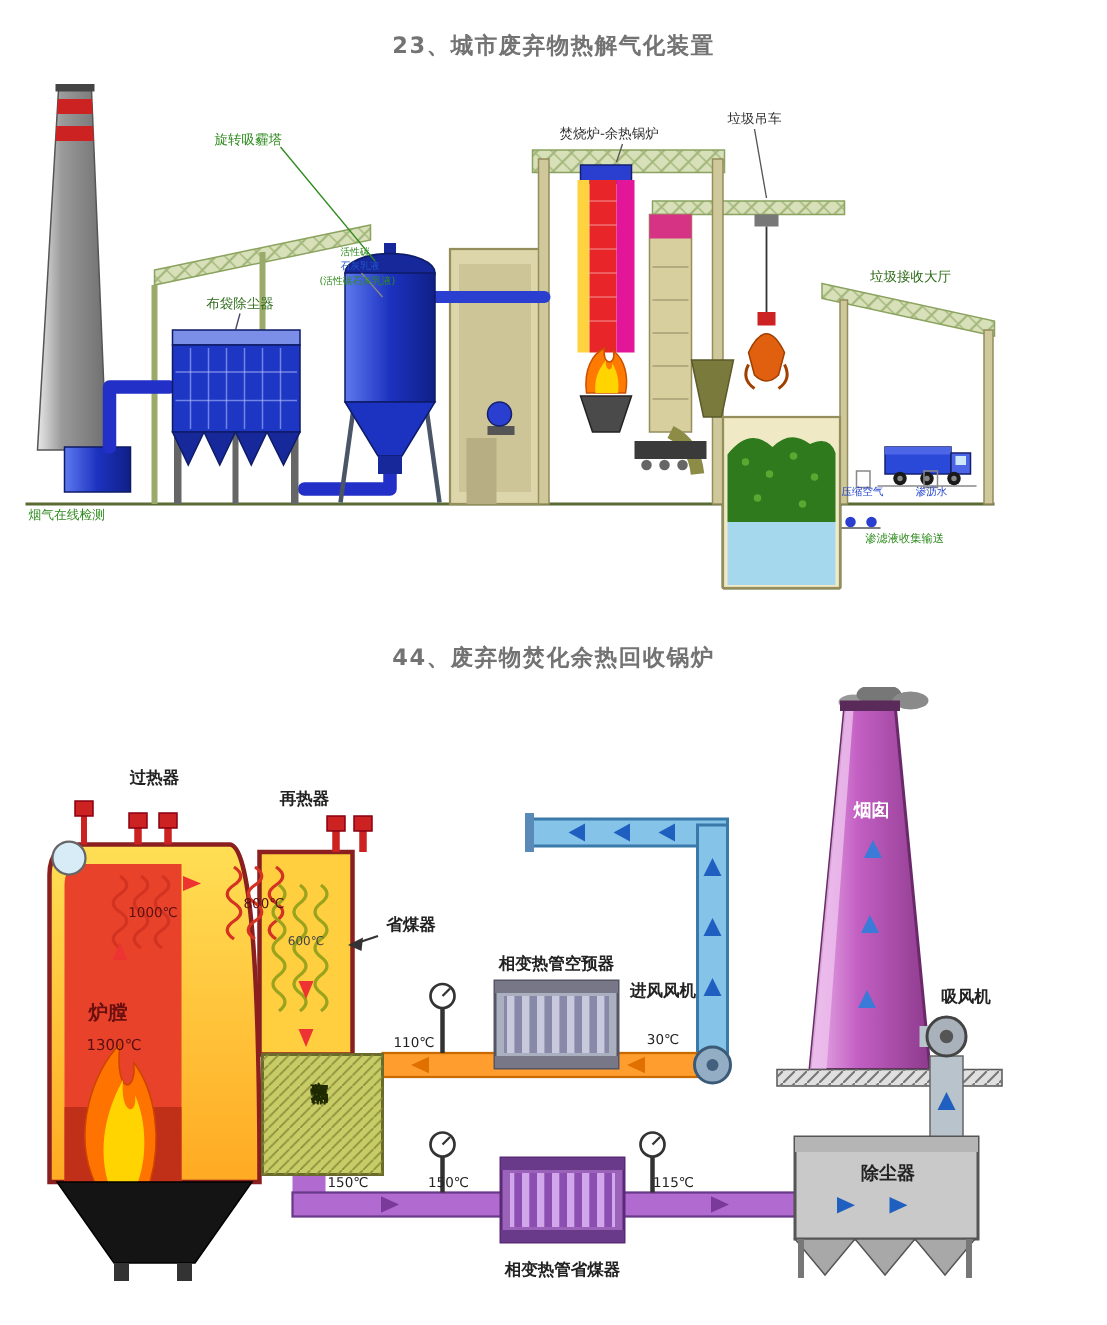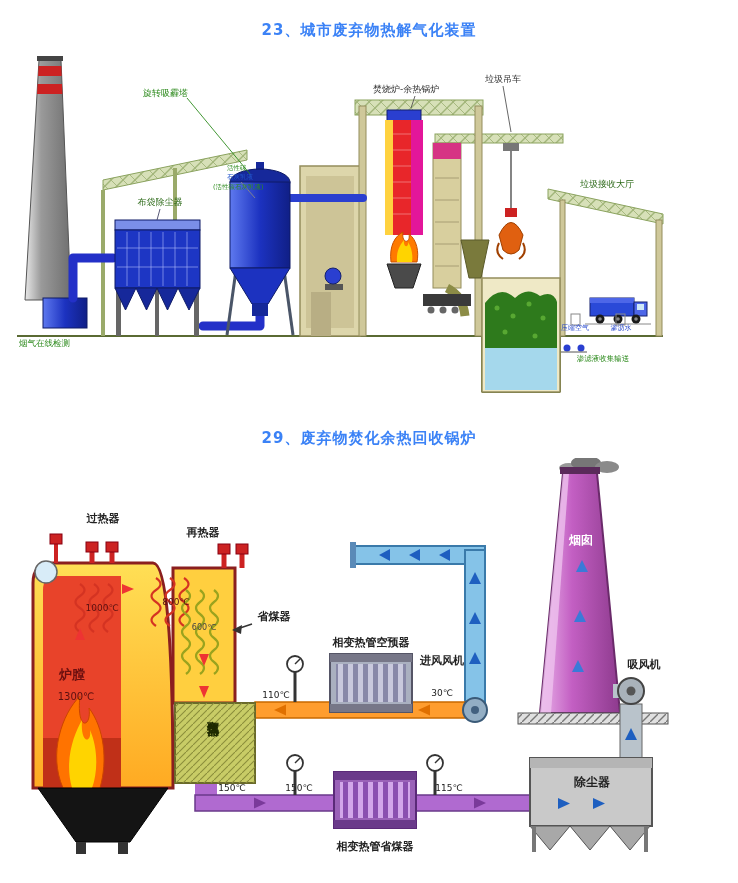--- a/index.html
+++ b/index.html
@@ -1,21 +1,21 @@
 <!DOCTYPE html>
 <html><head>
 <meta charset="utf-8">
 <style>
   html,body{margin:0;padding:0;}
   body{
     width:738px;height:883px;background:#ffffff;overflow:hidden;
     font-family:"DejaVu Sans","Liberation Sans",sans-serif;
   }
   .fig-title{
-    text-align:center;font-size:15px;font-weight:600;color:#3b82f6;
+    text-align:center;font-size:15px;font-weight:600;color:#737373;
     letter-spacing:1px;
   }
   #title1{padding-top:21px;}
   #title2{margin-top:26px;}
   .diagram{position:relative;}
   #diagram1{width:650px;height:355px;margin:8px 0 0 15px;}
   #diagram2{width:700px;height:430px;margin:10px 0 0 18px;}
   .diagram svg{position:absolute;left:0;top:0;}
   .vlabel{
     position:absolute;left:189px;top:253px;height:72px;
@@ -231,21 +231,21 @@
   <text x="198" y="141" font-size="6.5" fill="#2e8b1e">(活性碳石灰乳液)</text>
   <text x="145" y="157" font-size="9" fill="#2e6b1a" text-anchor="middle">布袋除尘器</text>
   <text x="592" y="139" font-size="9" fill="#2e6b1a" text-anchor="middle">垃圾接收大厅</text>
   <text x="4" y="298" font-size="8.5" fill="#2e8b1e">烟气在线检测</text>
   <text x="560" y="282" font-size="7" fill="#2244cc" text-anchor="middle">压缩空气</text>
   <text x="606" y="282" font-size="7" fill="#2244cc" text-anchor="middle">渗沥水</text>
   <text x="588" y="313" font-size="7.5" fill="#2e8b1e" text-anchor="middle">渗滤液收集输送</text>
 </svg>
 </div>
 
-<div class="fig-title" id="title2">29、废弃物焚化余热回收锅炉</div>
+<div class="fig-title" id="title2">44、废弃物焚化余热回收锅炉</div>
 
 <div class="diagram" id="diagram2">
 <svg width="700" height="430" viewBox="0 0 700 430">
   <defs>
     <linearGradient id="furnG" x1="0" y1="0" x2="0" y2="1">
       <stop offset="0" stop-color="#ffdf55"></stop>
           <stop offset="1" stop-color="#ffaa22"></stop>
     </linearGradient>
     <linearGradient id="chimP" x1="0" y1="0" x2="1" y2="0">
       <stop offset="0" stop-color="#e9b3e9"></stop>

